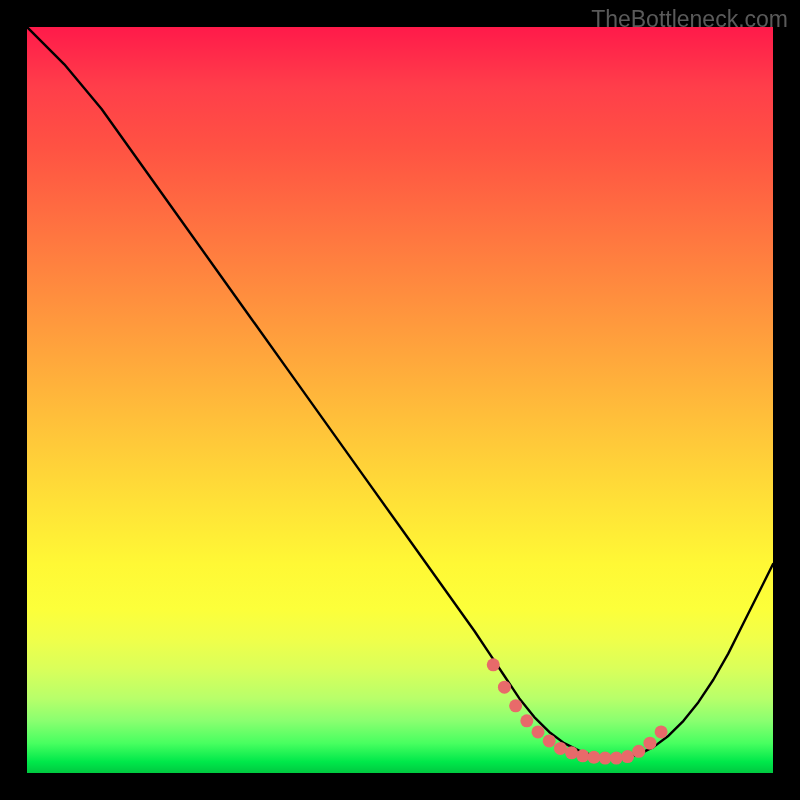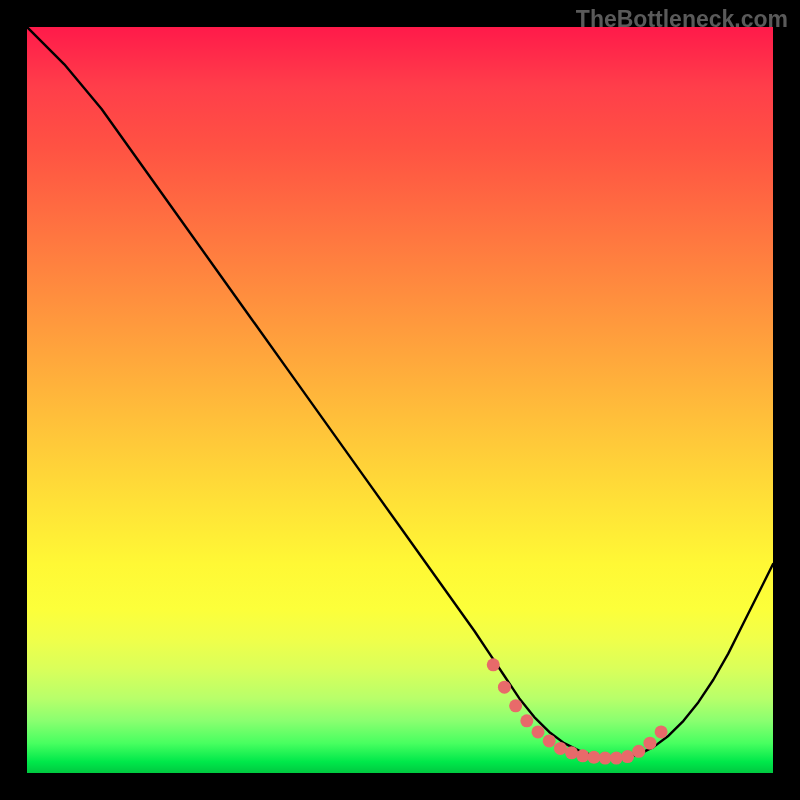--- a/index.html
+++ b/index.html
@@ -10,21 +10,21 @@
     background: #000;
     position: relative;
     font-family: Arial, sans-serif;
   }
   .watermark {
     position: absolute;
     top: 6px;
     right: 12px;
     color: #5a5a5a;
     font-size: 23px;
-    font-weight: 700;
+    font-weight: 400;
     letter-spacing: 0px;
     z-index: 10;
   }
   .plot-area {
     position: absolute;
     left: 27px;
     top: 27px;
     width: 746px;
     height: 746px;
     overflow: hidden;

